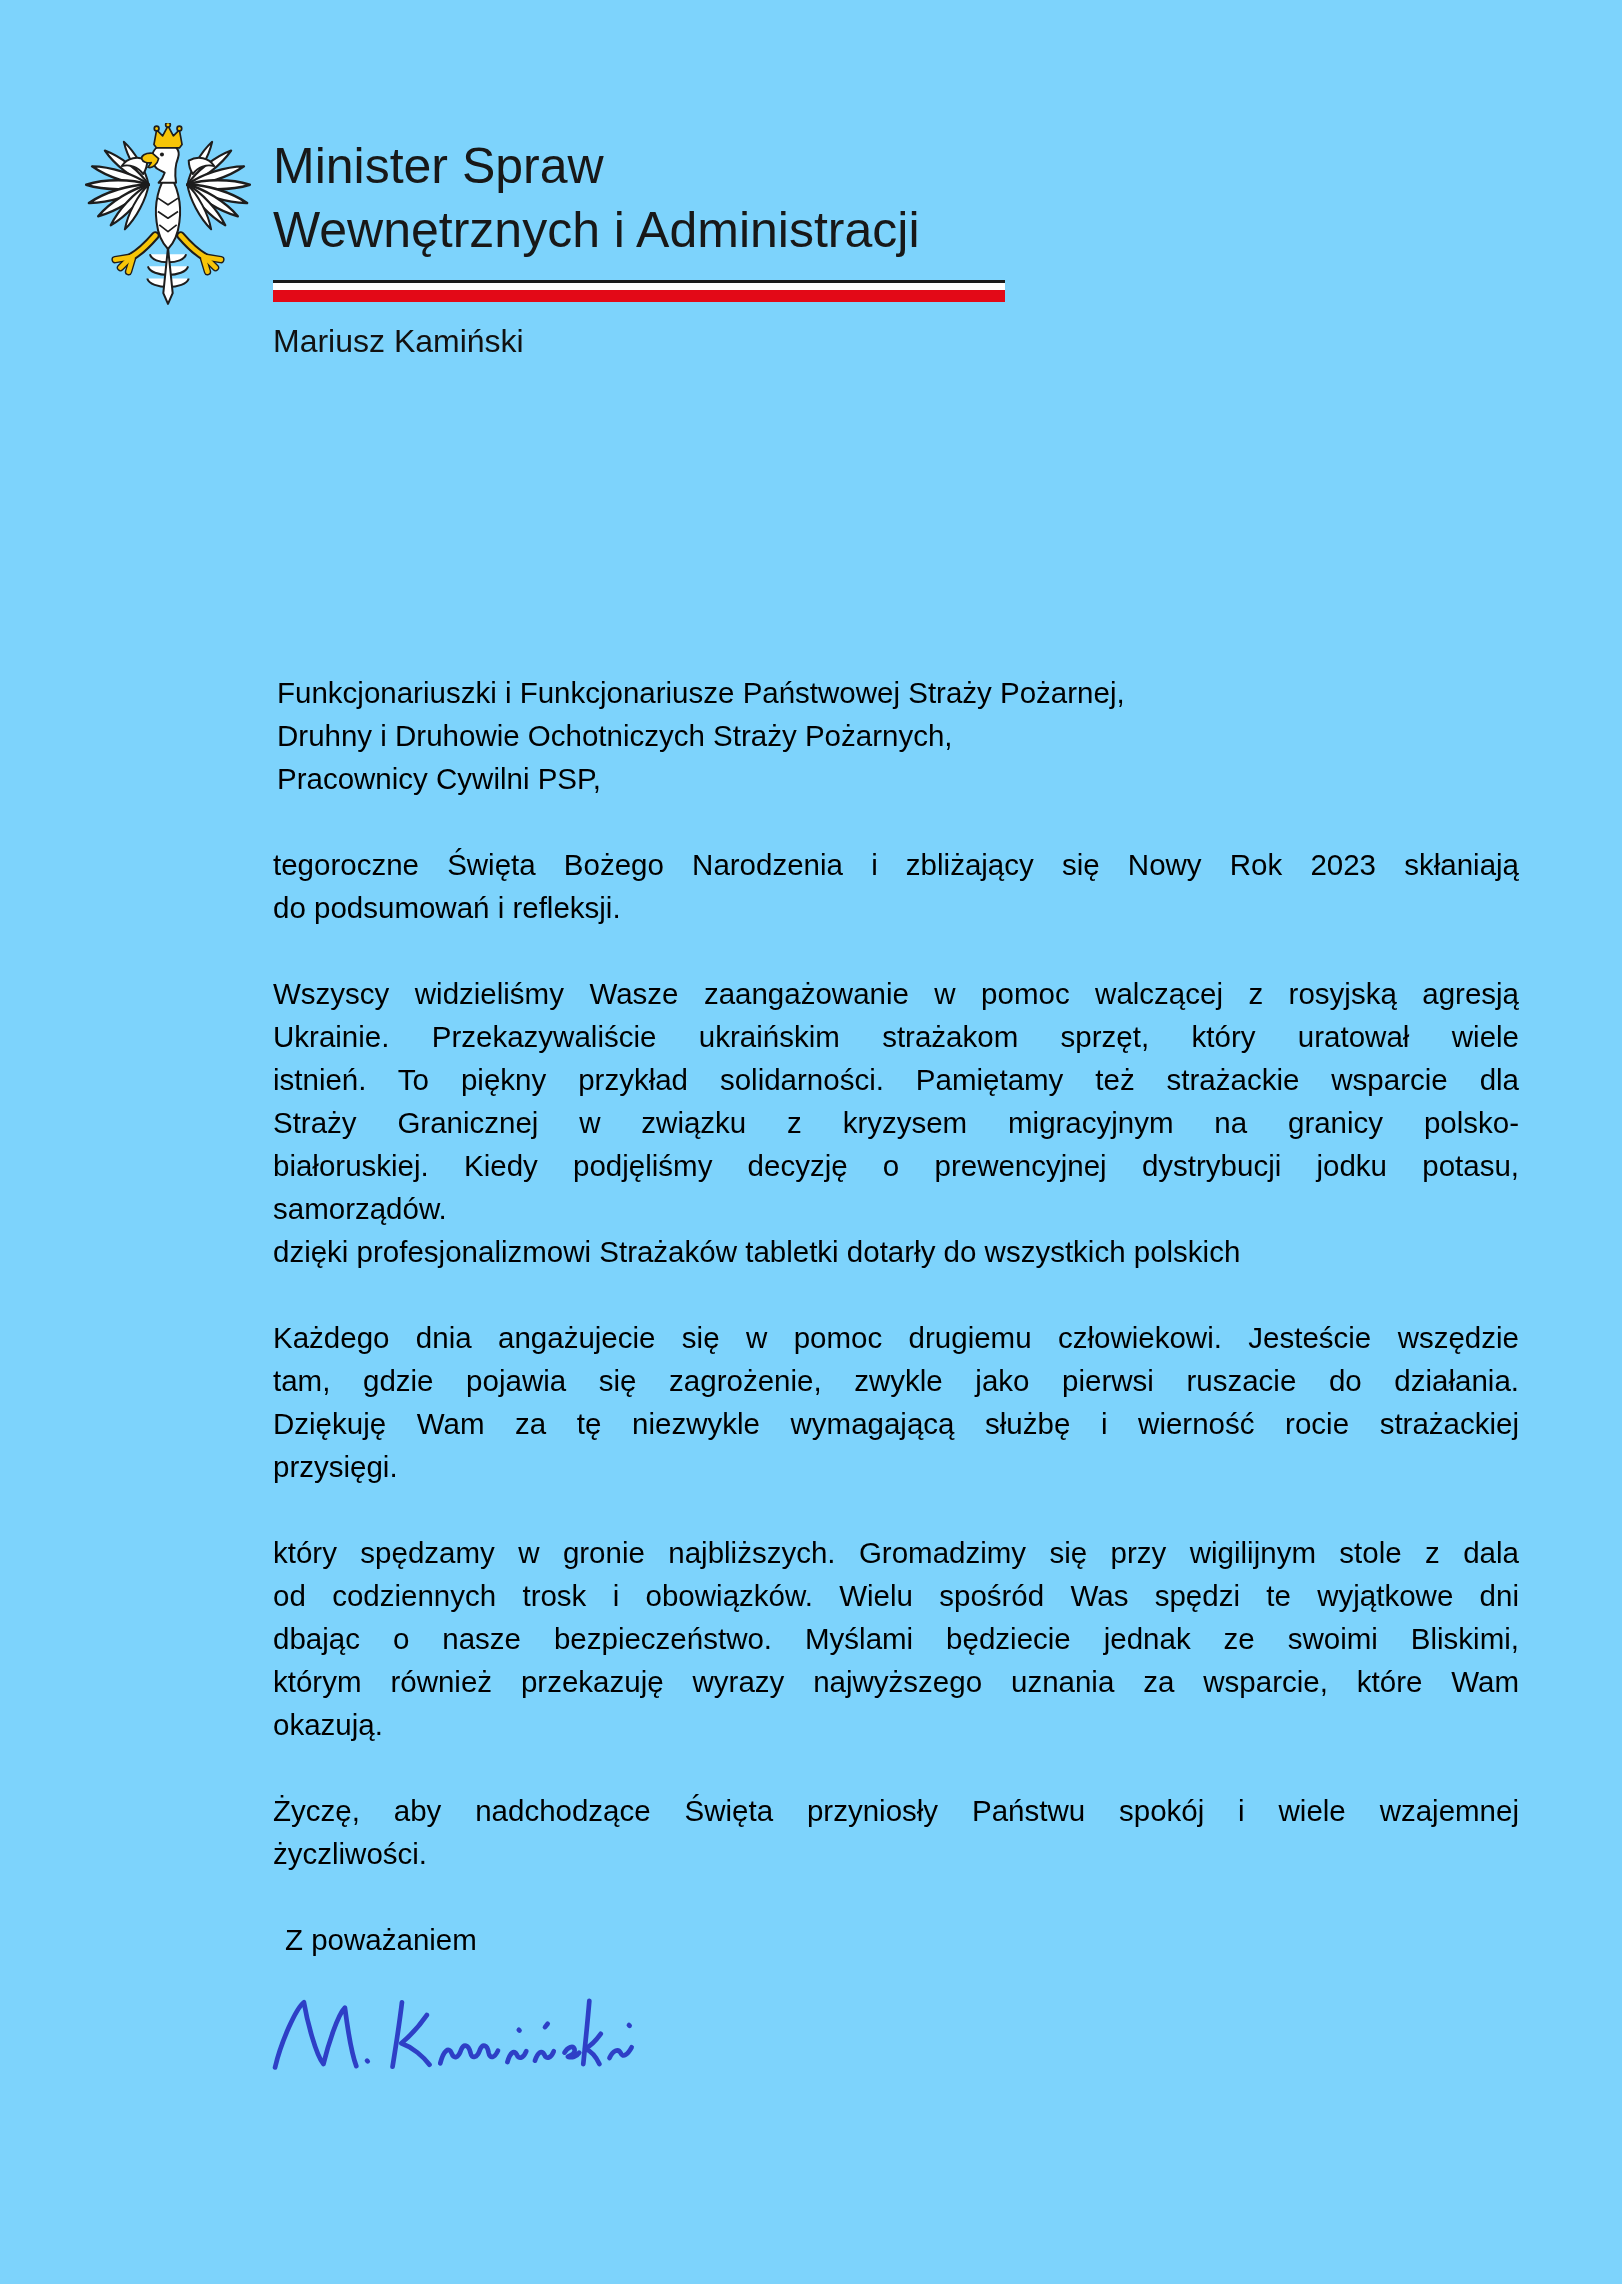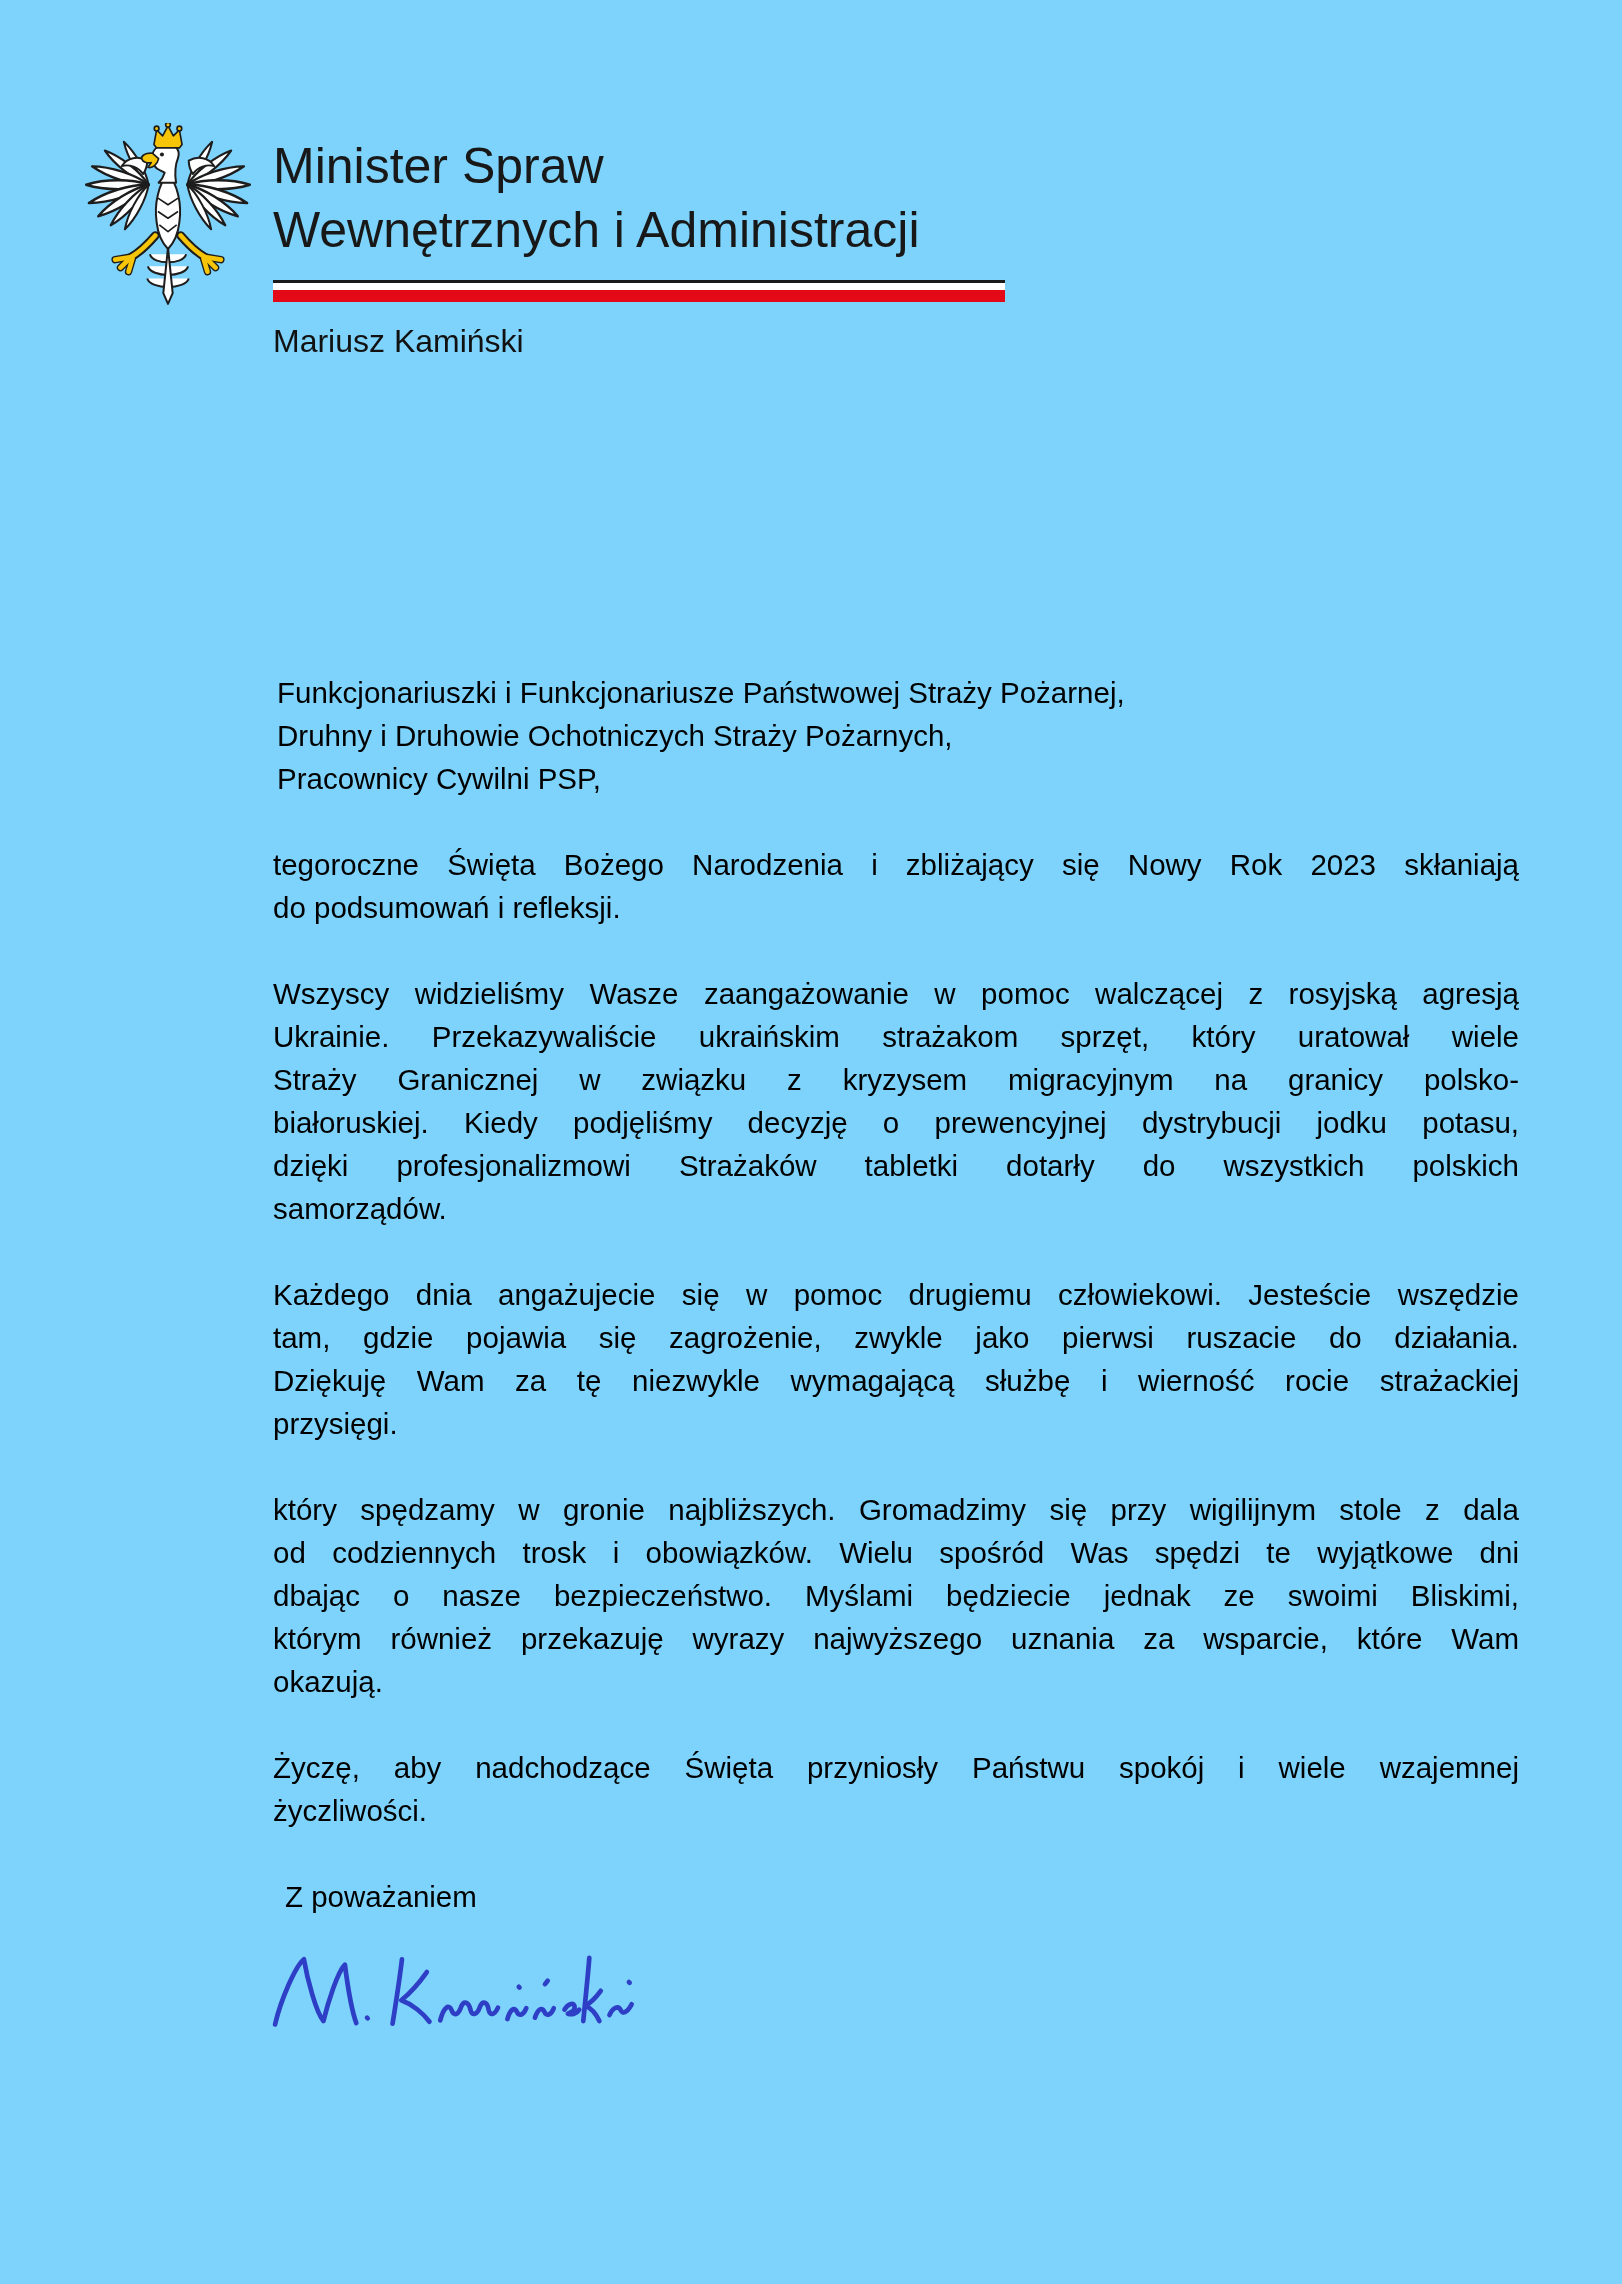--- a/index.html
+++ b/index.html
@@ -166,24 +166,25 @@
       </div>
 
     <div class="para">
         <div class="line">tegoroczne Święta Bożego Narodzenia i zbliżający się Nowy Rok 2023 skłaniają</div>
         <div class="line">do podsumowań i refleksji.</div>
       </div>
 
     <div class="para">
         <div class="line">Wszyscy widzieliśmy Wasze zaangażowanie w pomoc walczącej z rosyjską agresją</div>
         <div class="line">Ukrainie. Przekazywaliście ukraińskim strażakom sprzęt, który uratował wiele</div>
+        <div class="line">istnień. To piękny przykład solidarności. Pamiętamy też strażackie wsparcie dla</div>
         <div class="line">Straży Granicznej w związku z kryzysem migracyjnym na granicy polsko-</div>
         <div class="line">białoruskiej. Kiedy podjęliśmy decyzję o prewencyjnej dystrybucji jodku potasu,</div>
+        <div class="line">samorządów.</div>
         <div class="line">dzięki profesjonalizmowi Strażaków tabletki dotarły do wszystkich polskich</div>
-        <div class="line">samorządów.</div>
       </div>
 
     <div class="para">
         <div class="line">Każdego dnia angażujecie się w pomoc drugiemu człowiekowi. Jesteście wszędzie</div>
         <div class="line">tam, gdzie pojawia się zagrożenie, zwykle jako pierwsi ruszacie do działania.</div>
         <div class="line">Dziękuję Wam za tę niezwykle wymagającą służbę i wierność rocie strażackiej</div>
         <div class="line">przysięgi.</div>
       </div>
 
     <div class="para">

